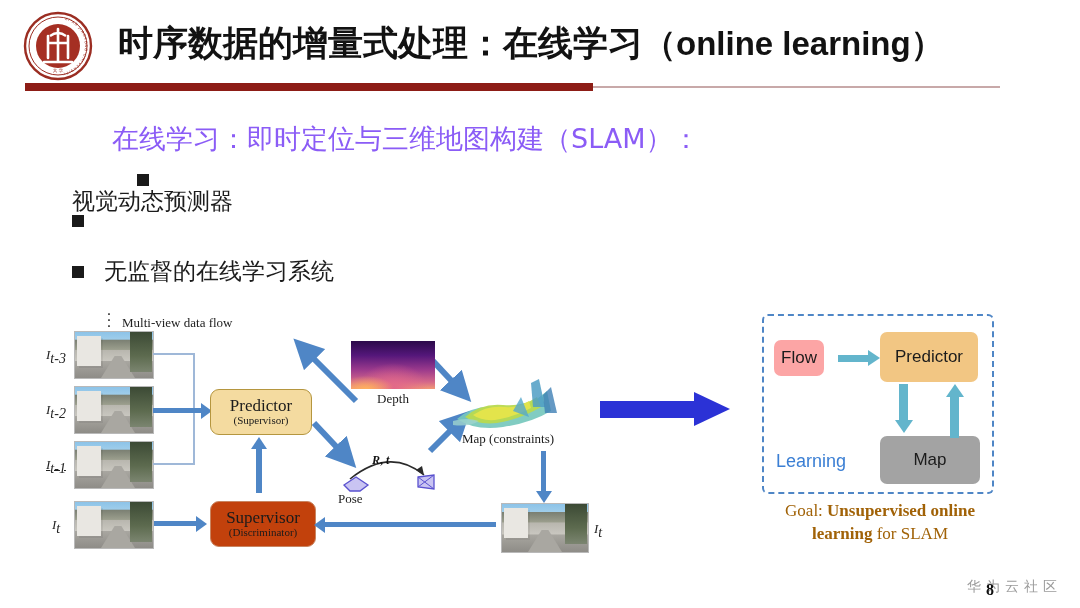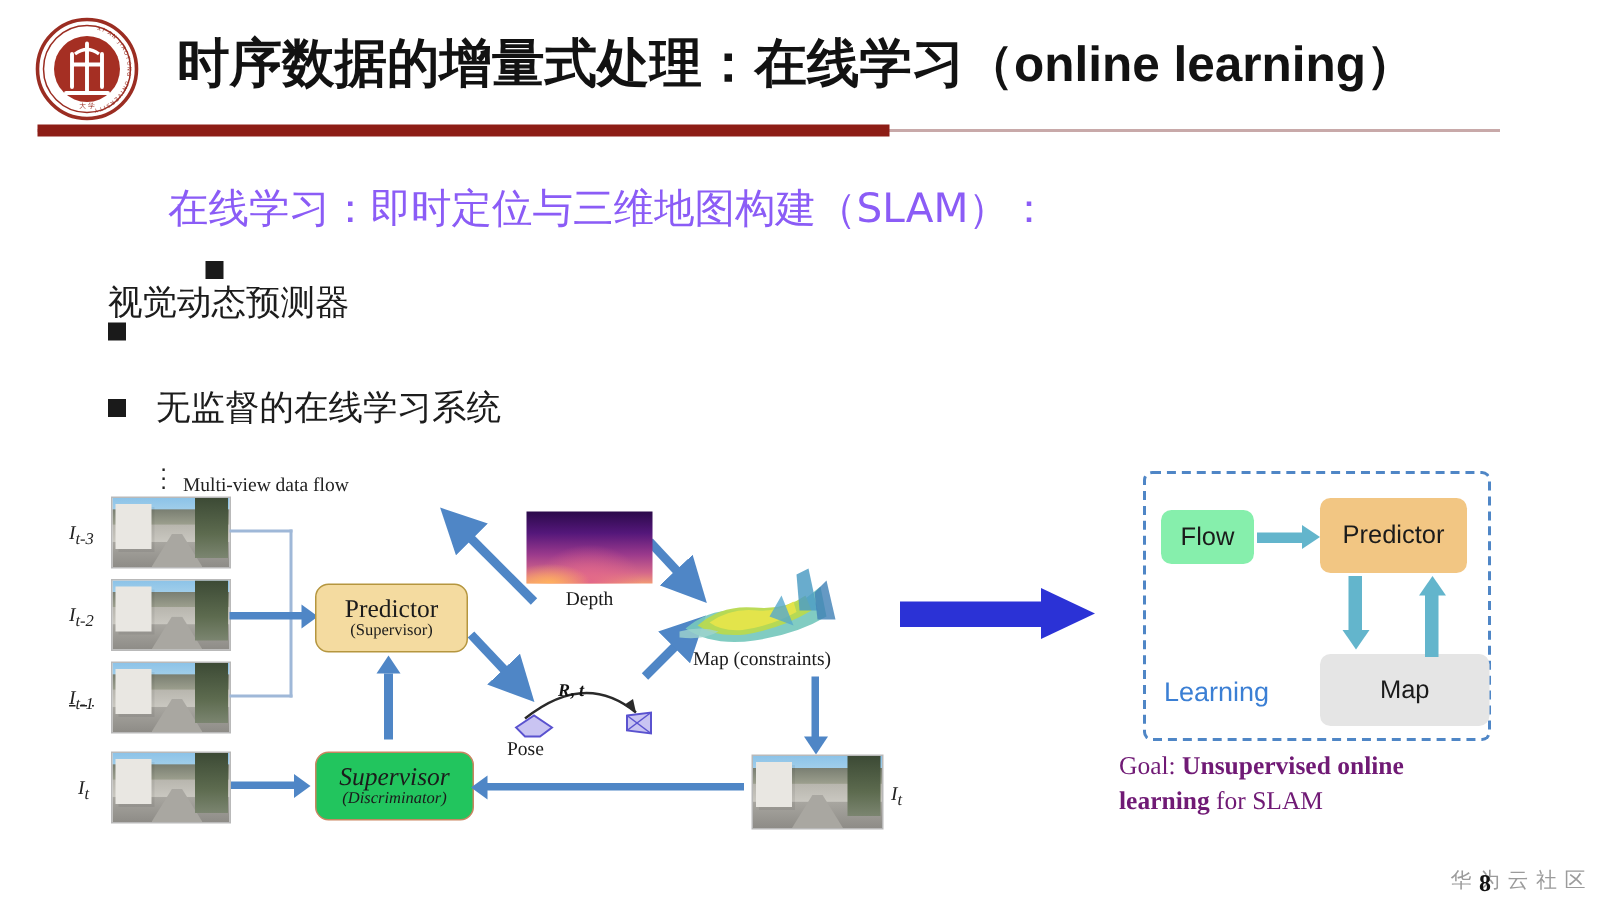--- a/index.html
+++ b/index.html
@@ -112,21 +112,21 @@
     clip-path: polygon(40% 0%, 60% 0%, 100% 100%, 0% 100%);
   }
   .frame-label {
     position: absolute;
     font-family: "Liberation Serif", serif;
     font-style: italic;
     font-size: 13px;
     color: #222;
     white-space: nowrap;
   }
-  .frame-label sub { font-size: 11px; font-style: italic; }
+  .frame-label sub { font-size: 14px; font-style: italic; }
 
   #multiview-dots {
     position: absolute; left: 58px; top: 2px;
     font-size: 16px; line-height: 6px; color: #222;
     letter-spacing: 0; text-align: center; width: 10px;
   }
   #multiview-dots span { display:block; }
   #multiview-caption {
     position: absolute; left: 76px; top: 10px;
     font-family: "Liberation Serif", serif;
@@ -145,21 +145,21 @@
     line-height: 1.05;
   }
   .node-box .t1 { font-size: 17px; }
   .node-box .t2 { font-size: 11px; }
   #node-predictor {
     left: 164px; top: 84px; width: 100px; height: 44px;
     background: #f4dba0;
   }
   #node-supervisor {
     left: 164px; top: 196px; width: 104px; height: 44px;
-    background: #22c55e; border-color: #c98561; font-style: italic;
+    background: #c2410c; border-color: #c98561;
   }
 
   
   #depth-map {
     position: absolute; left: 305px; top: 36px;
     width: 84px; height: 48px;
     background:
       radial-gradient(ellipse 60% 50% at 18% 100%, #ffb15e 0%, rgba(255,177,94,0) 55%),
       radial-gradient(ellipse 70% 90% at 50% 100%, #e2668a 0%, rgba(226,102,138,0) 60%),
       linear-gradient(to bottom, #2b0a4a 0%, #54177a 30%, #9b3a8c 60%, #d4678a 85%, #f29a76 100%);
@@ -223,32 +223,33 @@
     position: absolute; left: 0; top: 0; width: 228px; height: 176px;
     border: 2px dashed #4f86c6;
     border-radius: 6px;
   }
   .rbox {
     position: absolute; border-radius: 7px;
     display: flex; align-items: center; justify-content: center;
     font-family: "Liberation Sans", sans-serif;
     font-size: 17px; color: #1b1b1b;
   }
-  #rbox-flow { left: 12px; top: 26px; width: 62px; height: 36px; background: #86efac; }
+  #rbox-flow { left: 12px; top: 26px; width: 50px; height: 36px; background: #fca5a5; }
   #rbox-predictor { left: 118px; top: 18px; width: 98px; height: 50px; background: #f2c683; }
-  #rbox-map { left: 118px; top: 122px; width: 113px; height: 48px; background: #e5e5e5; }
+  #rbox-map { left: 118px; top: 122px; width: 100px; height: 48px; background: #a3a3a3; }
   #label-learning {
     position: absolute; left: 14px; top: 137px;
     font-family: "Liberation Sans", sans-serif;
     font-size: 18px; color: #3b7fd4;
   }
   #goal-caption {
     position: absolute; left: -16px; top: 186px; width: 268px;
+    text-align: center;
     font-family: "Liberation Serif", serif;
-    font-size: 17px; line-height: 1.35; color: #701a75;
+    font-size: 17px; line-height: 1.35; color: #a16207;
   }
   #goal-caption b { font-weight: bold; }
 
   
   #watermark {
     position: absolute; right: 18px; bottom: 12px;
     font-family: "DejaVu Sans", sans-serif;
     font-size: 14px;
     letter-spacing: 5px;
     color: #9b9b9b;

